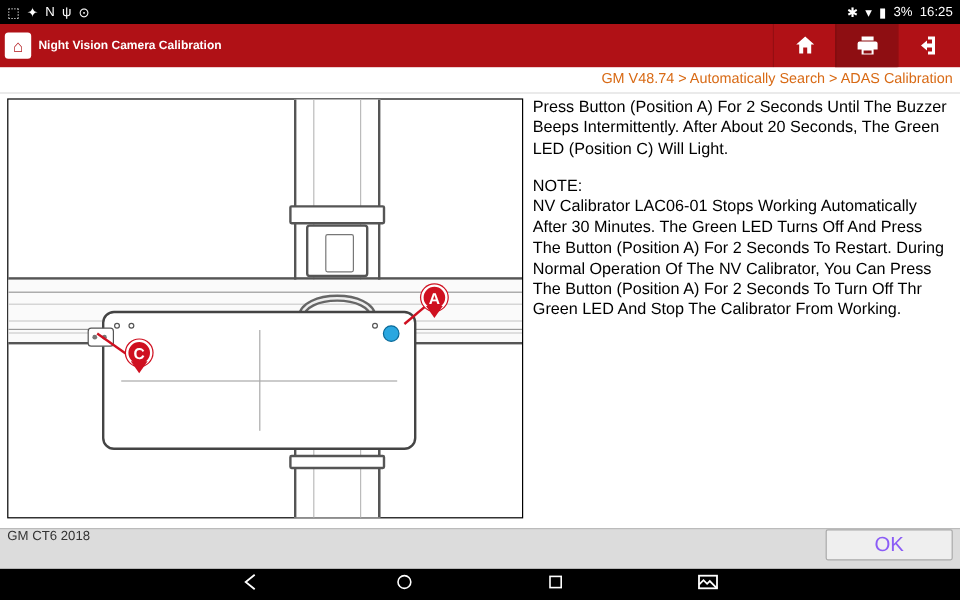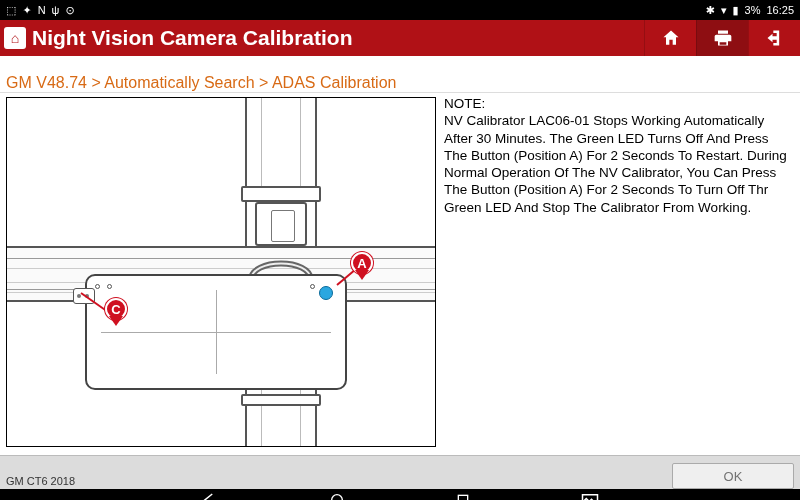--- a/index.html
+++ b/index.html
@@ -7,39 +7,39 @@
 
   
   .statusbar { height: 20px; background: #000; color: #fff; display: flex; align-items: center; justify-content: space-between; font-size: 11px; padding: 0 6px; }
   .status-left, .status-right { display: flex; align-items: center; gap: 6px; }
   .status-right span { display: inline-block; }
 
   
   .app-header { height: 36px; background: #b01116; color: #fff; display: flex; align-items: center; }
   .app-title { flex: 1; display: flex; align-items: center; padding-left: 4px; }
   .app-title-icon { width: 22px; height: 22px; background: #fff; border-radius: 3px; margin-right: 6px; display:flex; align-items:center; justify-content:center; color:#b01116; font-weight:bold; font-size:14px;}
-  .app-title-text { font-size: 21px; font-weight: bold; }
+  .app-title-text { font-size: 10px; font-weight: bold; }
   .hdr-btn { width: 52px; height: 36px; display: flex; align-items: center; justify-content: center; border-left: 1px solid rgba(0,0,0,0.15); }
   .hdr-btn.dark { background: #8e0e12; }
   .hdr-btn svg { fill: #fff; }
 
   
-  .breadcrumb { height: 22px; padding: 18px 6px; font-size: 16px; color: #d86a15; border-bottom: 1px solid #ddd; }
+  .breadcrumb { height: 22px; padding: 2px 6px; font-size: 12px; color: #d86a15; border-bottom: 1px solid #ddd; text-align: right; }
 
   
   .content { display: flex; height: 362px; }
   .diagram-pane { width: 440px; padding: 4px 4px 4px 6px; }
   .diagram-box { width: 430px; height: 350px; border: 1.5px solid #000; background: #fff; position: relative; overflow: hidden; }
   .text-pane { flex: 1; padding: 2px 6px 2px 4px; font-size: 13.5px; line-height: 1.28; color: #000; }
   .text-pane p { margin-bottom: 14px; white-space: pre-wrap; }
 
   
-  .footer { height: 34px; background: #dcdcdc; display: flex; align-items: flex-end; justify-content: space-between; padding: 0 6px; border-top: 1px solid #bbb; gap: 40px; }
+  .footer { height: 34px; background: #dcdcdc; display: flex; align-items: flex-start; justify-content: space-between; padding: 0 6px; border-top: 1px solid #bbb; gap: 40px; }
   .footer-info { font-size: 11px; color: #333; line-height: 1.25; }
-  .ok-btn { background: #efefef; border: 1px solid #aaa; width: 122px; height: 26px; font-size: 13px; color:#737373; display:flex; align-items:center; justify-content:center; border-radius:2px;}
+  .ok-btn { background: #efefef; border: 1px solid #aaa; width: 106px; height: 26px; font-size: 17px; color:#8b5cf6; display:flex; align-items:center; justify-content:center; border-radius:2px;}
 
   
   .navbar { height: 26px; background: #000; display: flex; align-items: center; justify-content: center; gap: 110px; }
   .navbar .nav-item { color: #fff; }
 
   
   .beam { position:absolute; left:-20px; right:-20px; height:56px; top:148px; border-top:2px solid #555; border-bottom:2px solid #555; background:linear-gradient(#fafafa,#fafafa); }
   .beam::before, .beam::after { content:""; position:absolute; left:0; right:0; height:1px; background:#999; }
   .beam::before { top:10px; } .beam::after { bottom:10px; }
   .beam .l2 { position:absolute; left:0; right:0; top:20px; height:1px; background:#ccc;}
@@ -161,20 +161,21 @@
       </div>
 
       <div class="callout-line" style="left:74px; top:194px; width:34px; transform:rotate(35deg);"></div>
       <div class="callout flip" style="left:98px; top:200px;">
         <div class="pin">C</div>
           <div class="tail"></div>
       </div>
     </div>
   </div>
   <div class="text-pane">
+    <p>Press Button (Position A) For 2 Seconds Until The Buzzer Beeps Intermittently. After About 20 Seconds, The Green LED (Position C) Will Light.</p>
     <p><span>NOTE:</span>
 <span>NV Calibrator LAC06-01 Stops Working Automatically After 30 Minutes. The Green LED Turns Off And Press The Button (Position A) For 2 Seconds To Restart. During Normal Operation Of The NV Calibrator, You Can Press The Button (Position A) For 2 Seconds To Turn Off Thr Green LED And Stop The Calibrator From Working.</span></p>
   </div>
 </div>
 
 <div class="footer">
   <div class="footer-info">
     <div>GM CT6 2018</div>
   </div>
   <div class="ok-btn">OK</div>

